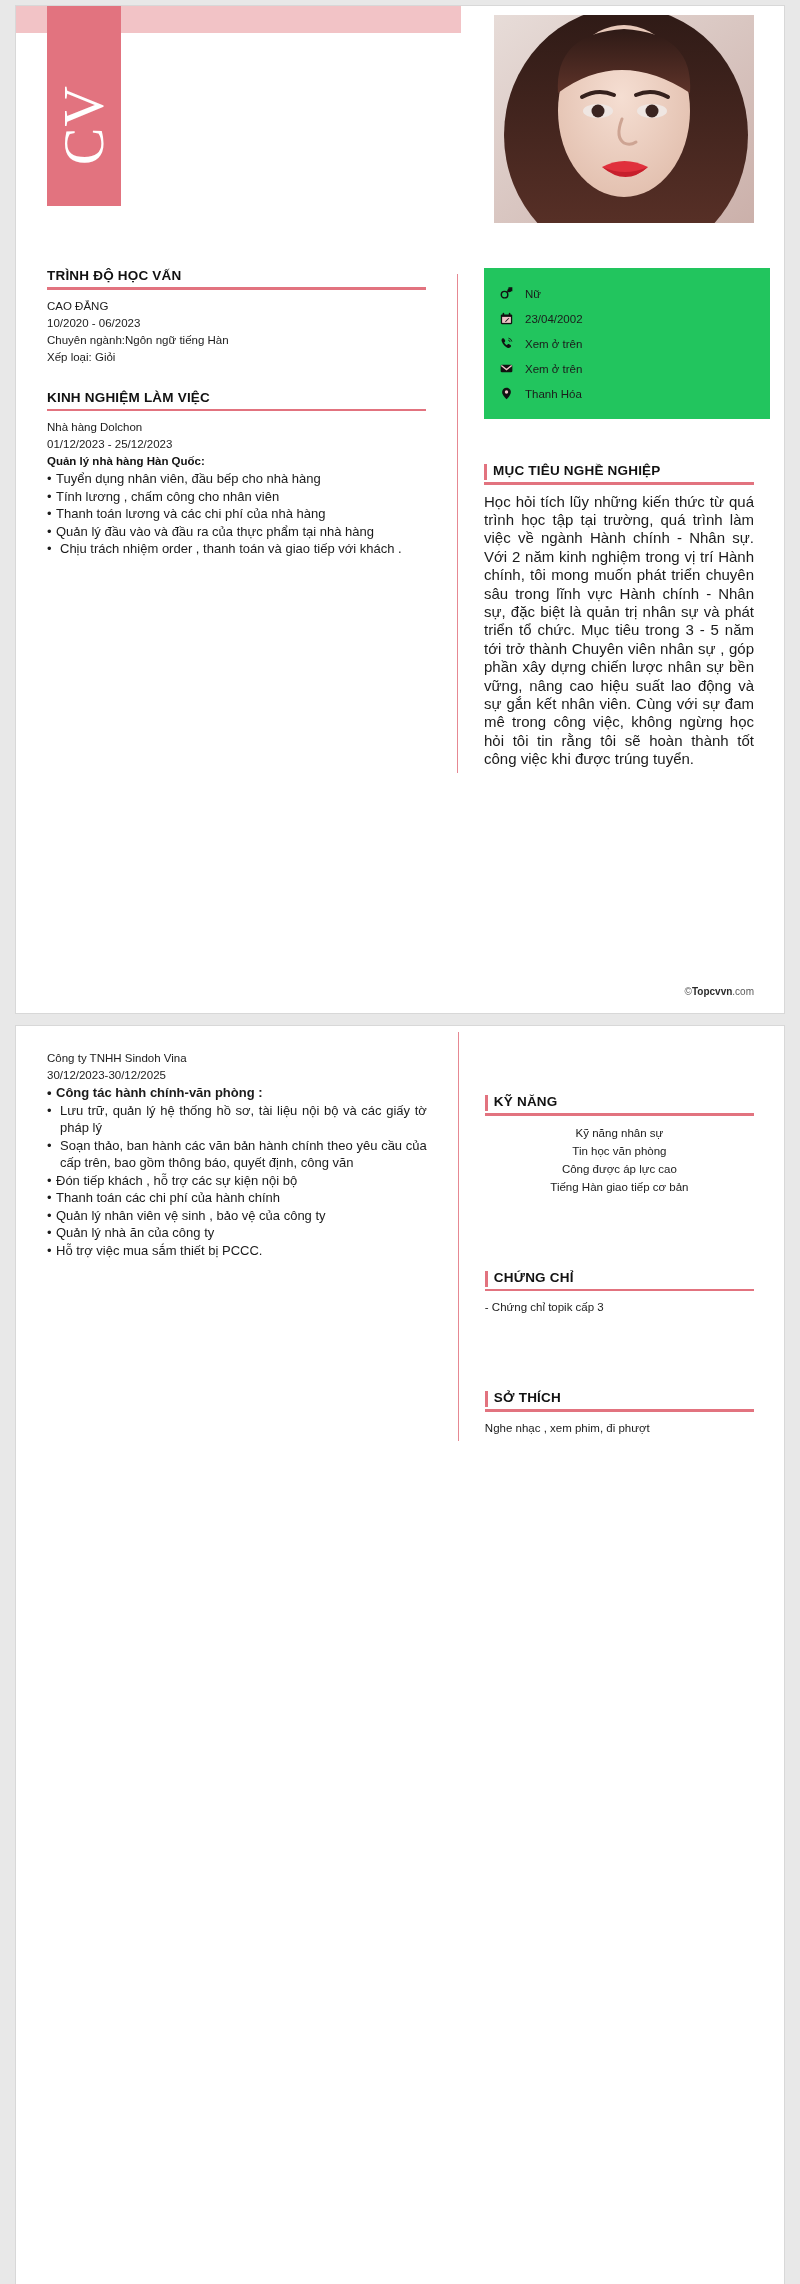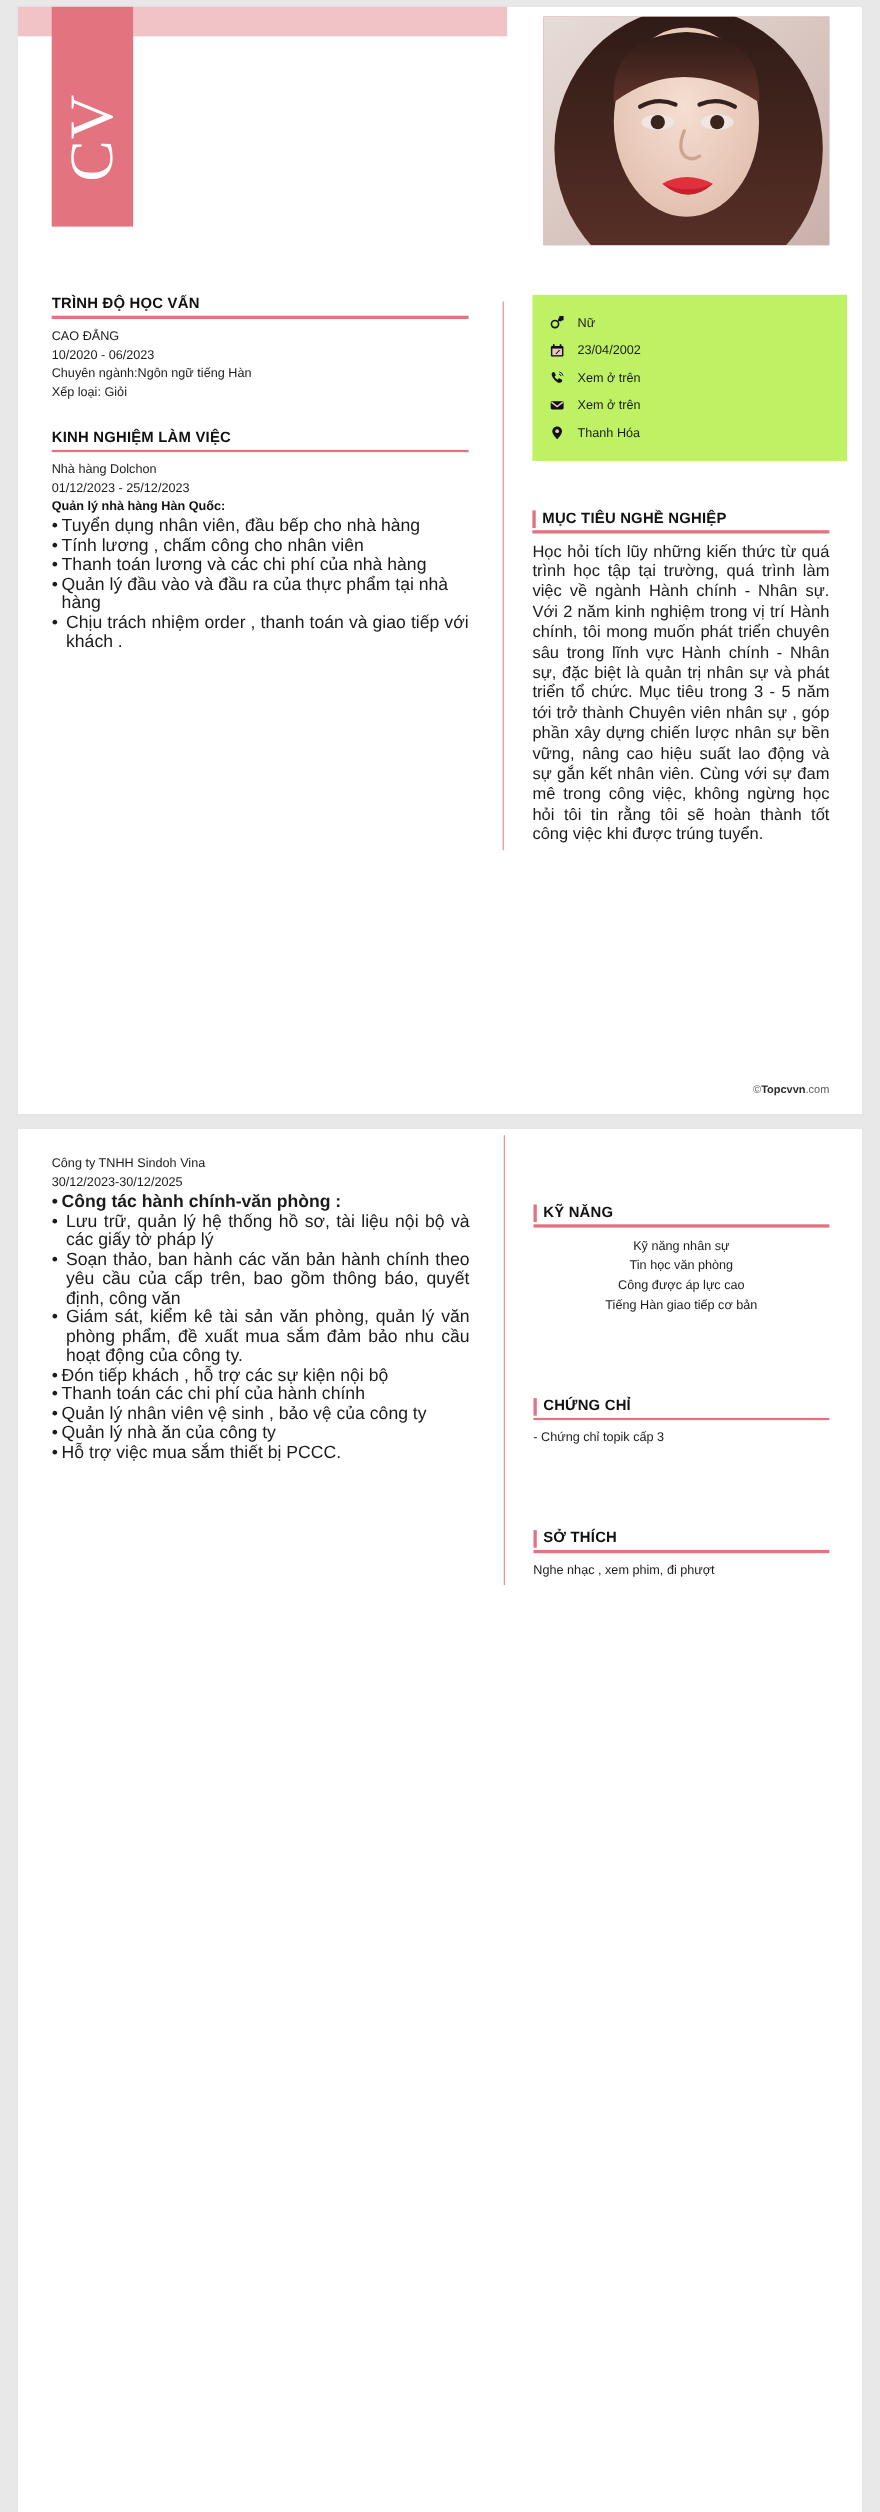--- a/index.html
+++ b/index.html
@@ -76,36 +76,36 @@
   .lbar {
     position: absolute; left: 0; top: 1px; width: 3px; height: 16px;
     background: #e2737f;
   }
 
   
   .line { font-size: 11.5px; color: #1b1b1b; line-height: 17px; }
   .line-b { font-size: 11.5px; color: #111; line-height: 17px; font-weight: bold; }
   .bullets { list-style: none; }
   .bullets li {
-    font-size: 16px; color: #1b1b1b; line-height: 17.5px;
+    font-size: 13px; color: #1b1b1b; line-height: 17.5px;
     padding-left: 9px; position: relative;
   }
   .bullets li.bold { font-weight: bold; }
   .bullets li::before {
     content: "\2022"; position: absolute; left: 0; top: 0;
   }
   .bullets li.just { text-align: justify; padding-left: 13px; }
   .objective {
     font-size: 15px; color: #1b1b1b; line-height: 18.4px; text-align: justify;
   }
   .skills .line { line-height: 18px; text-align: center; }
 
   
   .contact-card {
-    background: #bef264; padding: 13px 0 13px 0; margin: 0 0 22px 0;
+    background: #22c55e; padding: 13px 0 13px 0; margin: 0 0 22px 0;
     width: 286px;
   }
   .crow { display: flex; align-items: center; height: 25px; padding-left: 16px; }
   .crow .ico {
     width: 22px; display: flex; align-items: center; justify-content: flex-start;
     flex: 0 0 22px;
   }
   .crow .ico svg { width: 13px; height: 13px; fill: #111; display: block; }
   .crow .ctext { font-size: 11.5px; color: #1b1b1b; margin-left: 3px; }
 
@@ -270,21 +270,20 @@
   <div class="cols">
     <div class="col-left">
       <div class="sp-24"></div>
       <div class="sec">
         <div class="line">Công ty TNHH Sindoh Vina</div>
         <div class="line">30/12/2023-30/12/2025</div>
         <ul class="bullets">
           <li class="bold">Công tác hành chính-văn phòng :</li>
           <li class="just">Lưu trữ, quản lý hệ thống hồ sơ, tài liệu nội bộ và các giấy tờ pháp lý</li>
           <li class="just">Soạn thảo, ban hành các văn bản hành chính theo yêu cầu của cấp trên, bao gồm thông báo, quyết định, công văn</li>
-          <li class="just">Giám sát, kiểm kê tài sản văn phòng, quản lý văn phòng phẩm, đề xuất mua sắm đảm bảo nhu cầu hoạt động của công ty.</li>
           <li>Đón tiếp khách , hỗ trợ các sự kiện nội bộ</li>
           <li>Thanh toán các chi phí của hành chính</li>
           <li>Quản lý nhân viên vệ sinh , bảo vệ của công ty</li>
           <li>Quản lý nhà ăn của công ty</li>
           <li>Hỗ trợ việc mua sắm thiết bị PCCC.</li>
         </ul>
       </div>
     </div>
 
     <div class="divider-v"></div>

